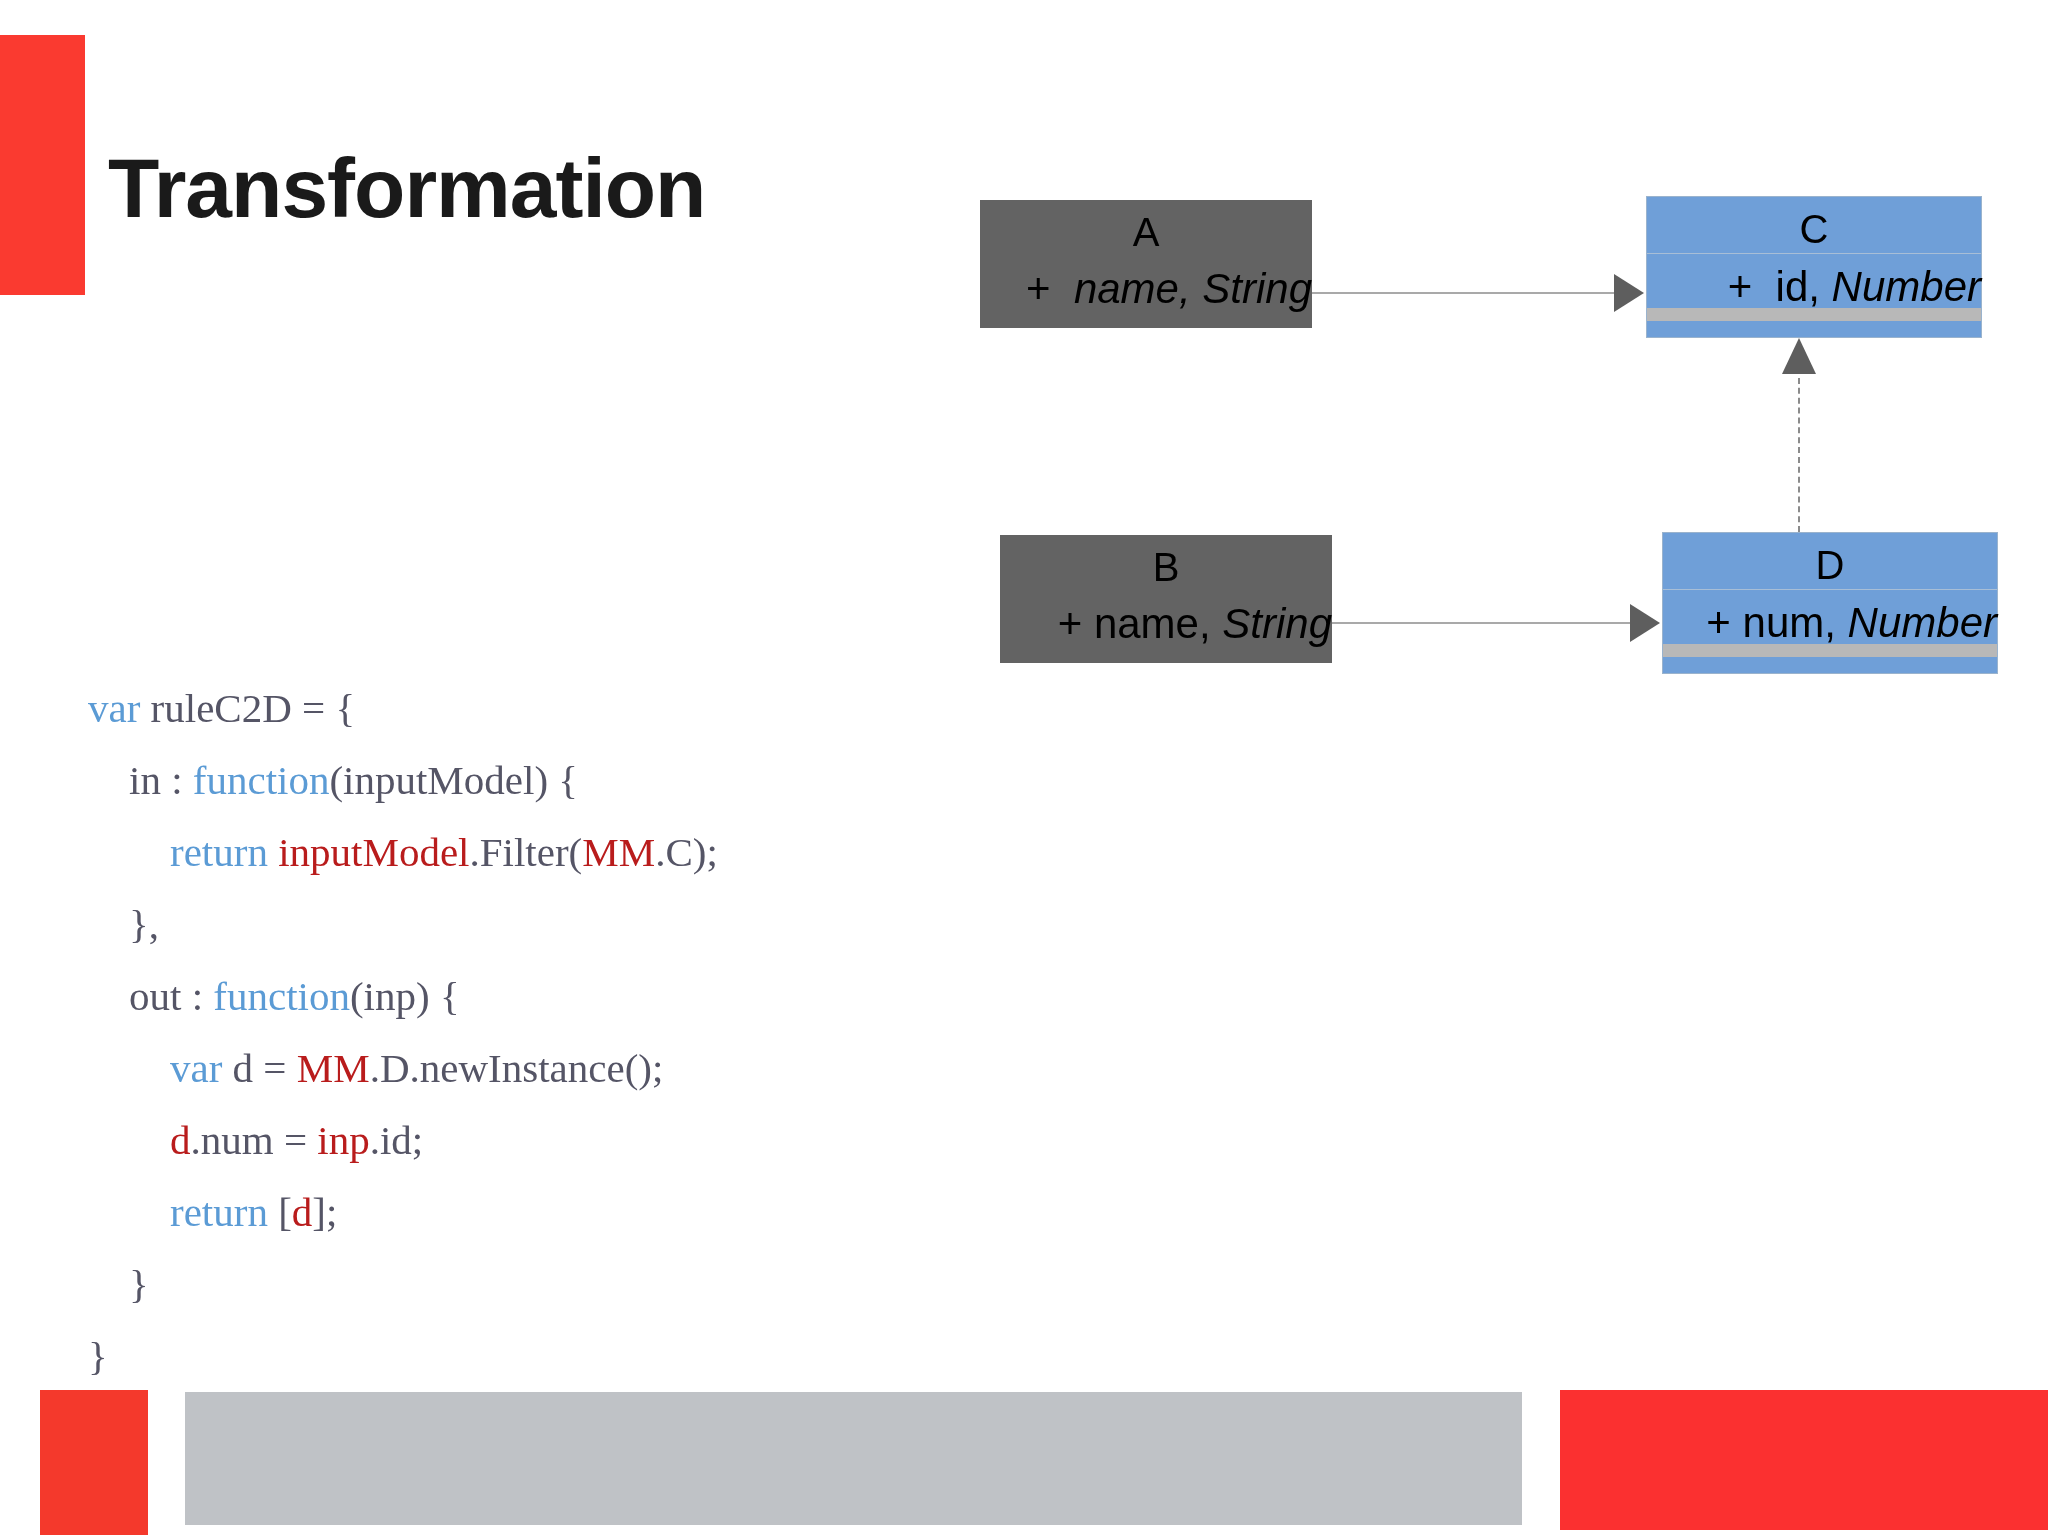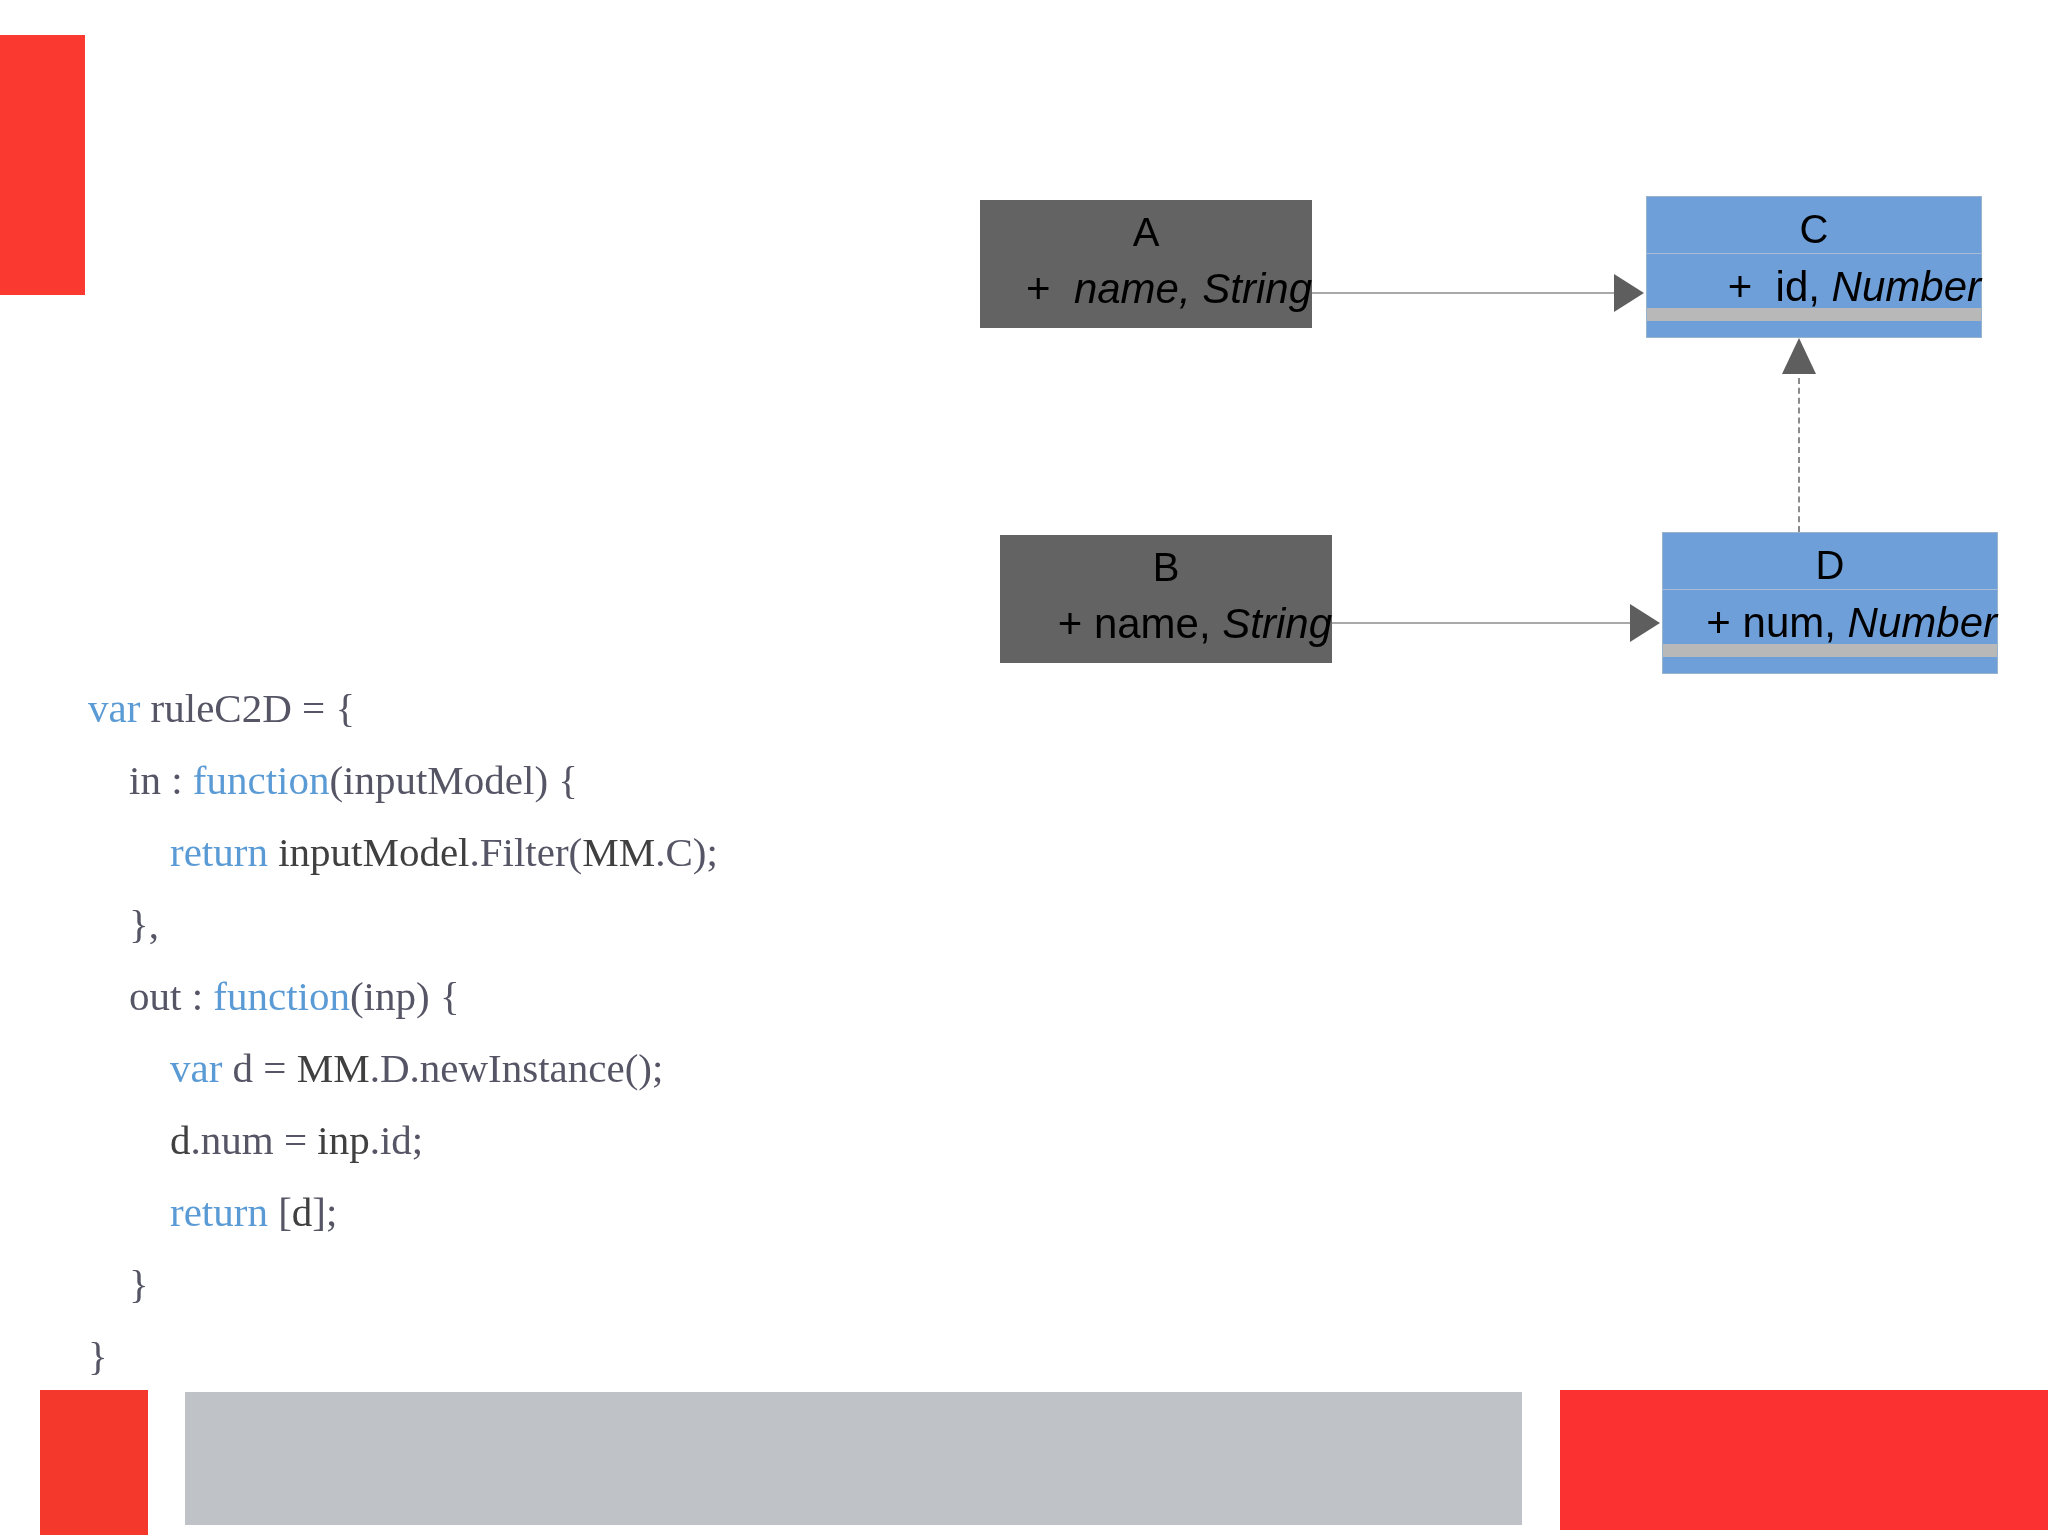--- a/index.html
+++ b/index.html
@@ -153,30 +153,31 @@
     position: absolute;
     left: 88px;
     top: 672px;
     font-family: Liberation Serif, serif;
     font-size: 41px;
     line-height: 72px;
     white-space: pre;
     color: #555566;
   }
   .tok-kw    { color: #5b9bd5; }
-  .tok-var   { color: #404040; }
+  .tok-var   { color: #b91c1c; }
   .tok-plain { color: #555566; }
 </style>
 </head>
 <body>
 
 <div id="slide">
 
   <div class="red-accent-left"></div>
 
+  <div class="page-title">Transformation</div>
 
   <div class="uml-box box-gray" id="box-a">
     <div class="box-title">A</div>
     <div class="box-attr"><span>+</span>&nbsp; <span class="ital">name,</span> <span class="ital">String</span></div>
   </div>
 
   <div class="uml-box box-gray" id="box-b">
     <div class="box-title">B</div>
     <div class="box-attr"><span>+</span> <span>name,</span> <span class="ital">String</span></div>
   </div>

